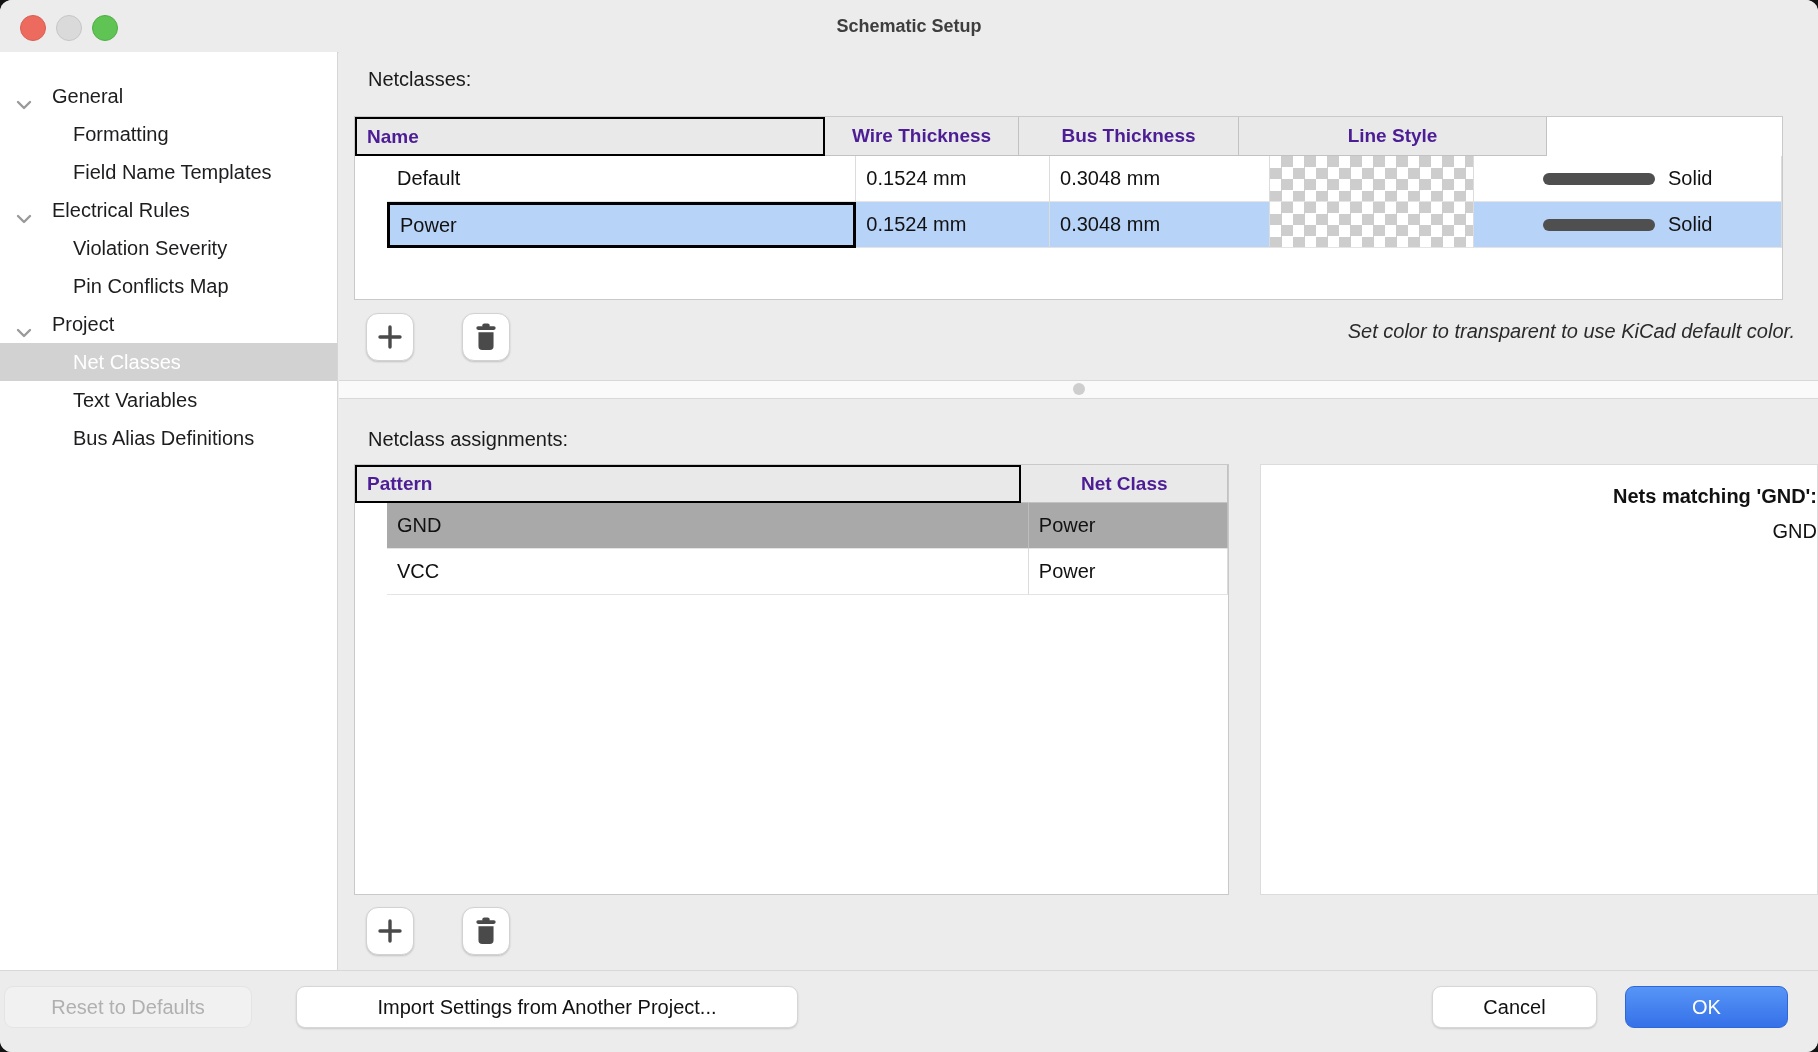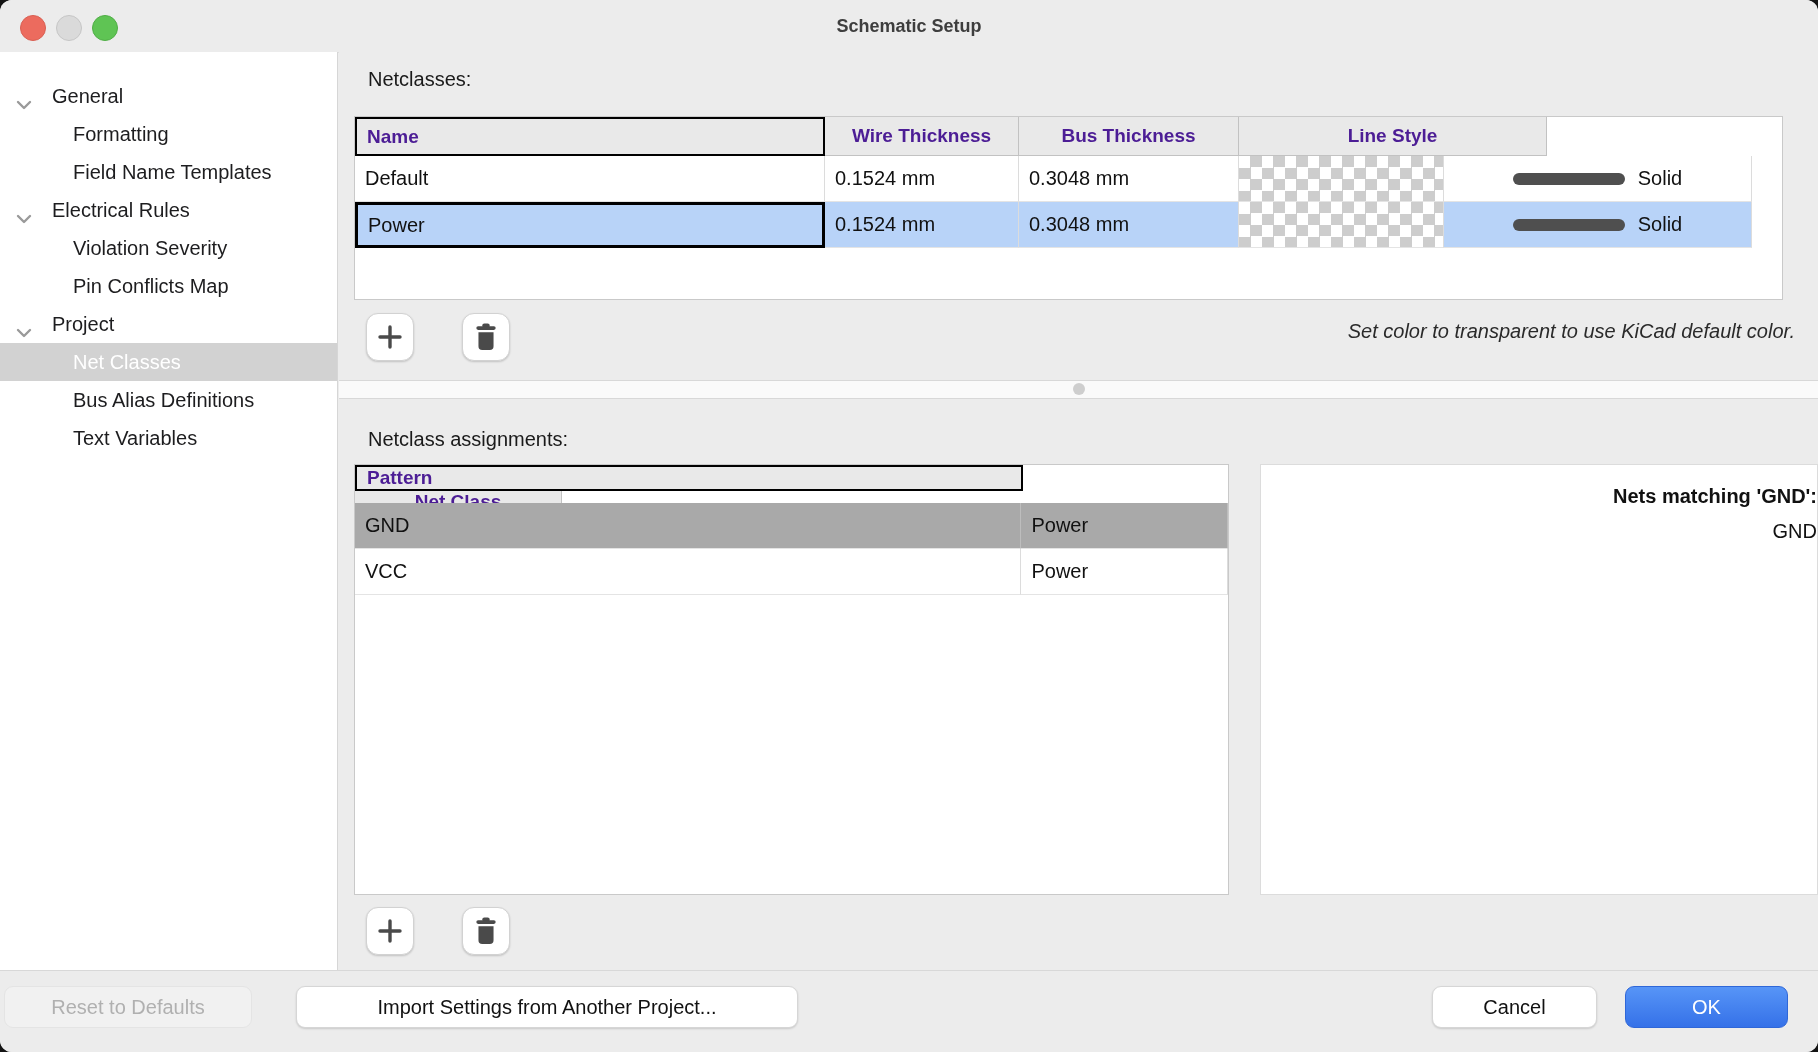--- a/index.html
+++ b/index.html
@@ -25,39 +25,39 @@
 
   
   .main{position:absolute;left:339px;top:52px;right:0;bottom:81px;background:#ececec;text-align:right;}
   .section-label{position:absolute;font-size:20px;color:#1a1a1a;}
 
   
   .grid1{position:absolute;left:15px;top:64px;width:1429px;height:184px;background:#fff;border:1px solid #c9c9c9;box-sizing:border-box;}
   .hrow{display:flex;height:39px;}
   .hcell{box-sizing:border-box;background:#e9e9e9;border-right:1px solid #c2c2c2;border-bottom:1px solid #c2c2c2;font-size:19px;color:#4c1d95;display:flex;align-items:center;justify-content:center;font-weight:bold;}
   .hcell.first{justify-content:flex-start;padding-left:10px;border:2px solid #000;}
-  .row{display:flex;height:46px;}
+  .row{display:flex;height:46px;padding-left:32px;}
   .cell{box-sizing:border-box;border-right:1px solid #dcdcdc;border-bottom:1px solid #e4e4e4;font-size:20px;color:#111;display:flex;align-items:center;padding-left:10px;}
   .c-name{width:470px;}.c-wire{width:194px;}.c-bus{width:220px;}.c-color{width:205px;padding-left:0;}.c-ls{width:308px;justify-content:center;padding-left:0;gap:13px;}
   .row.sel-blue .cell{background:#b8d3f8;}
   .row.sel-blue .c-name{border:3px solid #000;}
   .checker{width:100%;height:100%;background:conic-gradient(#cdcdcd 25%,#ffffff 0 50%,#cdcdcd 0 75%,#ffffff 0);background-size:23px 23px;}
   .lsbar{width:112px;height:12px;border-radius:6px;background:#4f4f4f;}
 
   
   .icon-btn{position:absolute;width:46px;height:46px;background:#fff;border:1px solid #d2d2d2;border-radius:12px;box-shadow:0 1px 2px rgba(0,0,0,.18);display:flex;align-items:center;justify-content:center;}
 
   .note{position:absolute;right:23px;top:268px;font-size:20px;font-style:italic;color:#2a2a2a;}
 
   .splitter{position:absolute;left:0;right:0;top:328px;height:17px;background:#fafafa;border-top:1px solid #d8d8d8;border-bottom:1px solid #d8d8d8;}
   .splitter .dot{position:absolute;left:calc(50% - 6px);top:2px;width:12px;height:12px;border-radius:50%;background:#cecece;}
 
   
   .grid2{position:absolute;left:15px;top:412px;width:875px;height:431px;background:#fff;border:1px solid #c9c9c9;box-sizing:border-box;}
-  .hrow2{display:flex;height:38px;flex-direction:column;}
+  .hrow2{display:flex;height:38px;}
   .c-pat{width:668px;}.c-nc{width:207px;}
   .row.sel-gray .cell{background:#a9a9a9;border-right-color:#bdbdbd;}
 
   
   .nets-panel{position:absolute;left:921px;top:412px;right:0;height:431px;background:#fff;border:1px solid #dcdcdc;box-sizing:border-box;padding:16px 0 0 21px;}
   .nets-title{font-size:20px;font-weight:bold;color:#111;line-height:30px;}
   .nets-item{font-size:20px;color:#111;line-height:30px;margin-top:5px;}
 
   
   .footer{position:absolute;left:0;right:0;bottom:0;height:81px;background:#ececec;border-top:1px solid #d8d8d8;}
@@ -110,24 +110,24 @@
     <div class="side-row">
       <span class="chev"><svg width="16" height="10" viewBox="0 0 16 10">
             <polyline points="2,2 8,8 14,2" fill="none" stroke="#9a9a9a" stroke-width="2.4" stroke-linecap="round" stroke-linejoin="round"></polyline>
           </svg></span>
       <span class="lbl0">Project</span>
     </div>
     <div class="side-row selected">
       <span class="lbl1">Net Classes</span>
     </div>
     <div class="side-row">
+      <span class="lbl1">Text Variables</span>
+    </div>
+    <div class="side-row">
       <span class="lbl1">Bus Alias Definitions</span>
-    </div>
-    <div class="side-row">
-      <span class="lbl1">Text Variables</span>
     </div>
   </div>
 
   <div class="main">
 
     <div class="section-label" style="left:29px;top:16px;">Netclasses:</div>
 
     <div class="grid1">
       <div class="hrow">
         <div class="hcell first c-name">Name</div>

